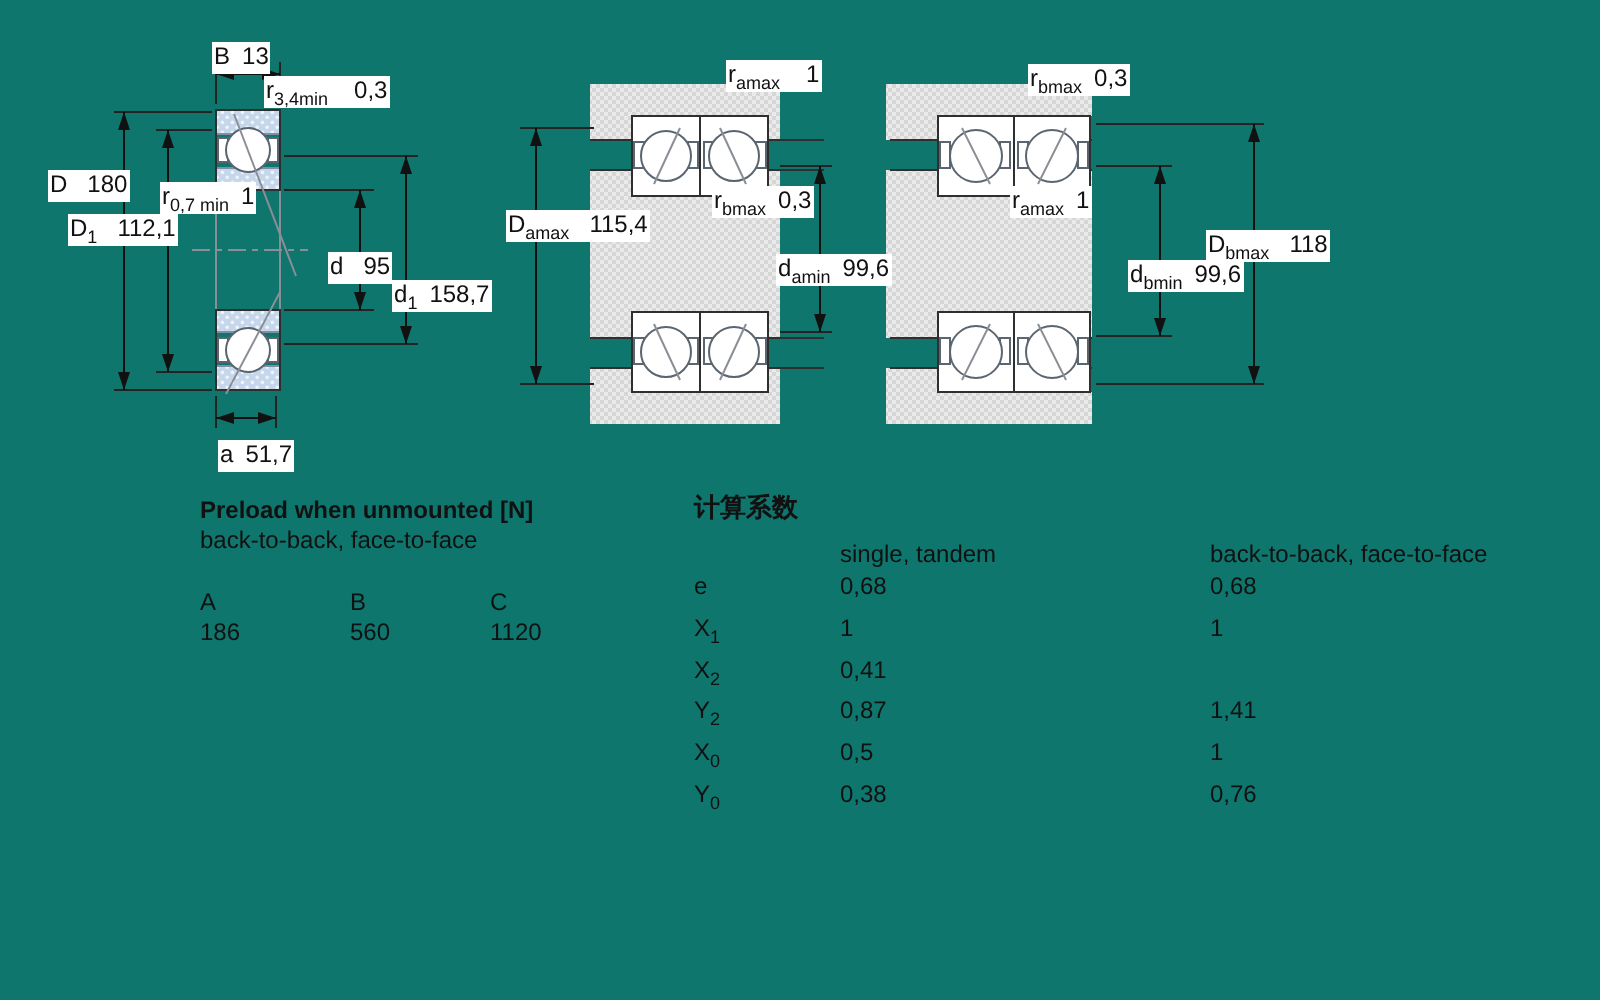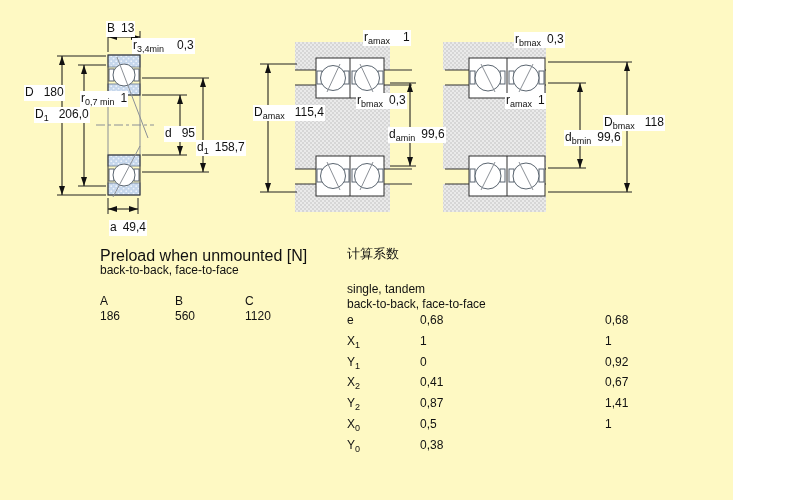--- a/index.html
+++ b/index.html
@@ -1,43 +1,43 @@
 <!DOCTYPE html>
 <html><head>
 <meta charset="utf-8">
 <style>
   html,body{margin:0;padding:0;background:#fff;}
-  .page{position:relative;width:733px;height:500px;background:#fef9c3;overflow:hidden;
+  .page{position:relative;width:800px;height:500px;background:#0f766e;overflow:hidden;
         font-family:"Liberation Sans","DejaVu Sans",sans-serif;color:#111;}
   svg.drawing{position:absolute;left:0;top:0;}
   
   .dim{position:absolute;font-size:12px;line-height:14px;white-space:nowrap;
        background:#fff;padding:0 1px;color:#111;}
   .dim sub{font-size:9px;line-height:1;}
   .dim .val{margin-left:10px;}
   .dim.gs .val{margin-left:6px;}
   .dim.gl .val{margin-left:13px;}
   
   .ext{stroke:#222;stroke-width:1;}
   .dl{stroke:#111;stroke-width:1;marker-start:url(#ah);marker-end:url(#ah);}
   .ol{stroke:#2f2f2f;stroke-width:1;fill:none;}
   .thin{stroke:#8a8f96;stroke-width:1;fill:none;}
   
   .preload{position:absolute;left:100px;top:248px;font-size:12px;}
-  .pt-title{font-weight:normal;font-size:16px;line-height:15px;}
+  .pt-title{font-weight:bold;font-size:12px;line-height:15px;}
   .pt-sub{font-size:12px;line-height:15px;}
   .pcols{display:flex;margin-top:16px;}
   .pcol{line-height:15px;}
   .pcol:nth-child(1){width:75px;}
   .pcol:nth-child(2){width:70px;}
   .pcol:nth-child(3){width:60px;}
   
   .factors{position:absolute;left:347px;top:246px;font-size:12px;}
-  .ft-title{font-weight:normal;font-size:13px;line-height:16px;}
-  .fhead{display:flex;margin-top:20px;line-height:15px;flex-direction:column;}
+  .ft-title{font-weight:bold;font-size:13px;line-height:16px;}
+  .fhead{display:flex;margin-top:8px;line-height:15px;}
   .frow{display:flex;line-height:16.4px;}
   .fl{width:73px;}
   .fv1{width:185px;}
   .fv2{flex:1;}
   .fl sub{font-size:9px;}
 </style>
 </head>
 <body>
 
 <div class="page">
@@ -209,25 +209,25 @@
         <line class="ext" x1="548" y1="62" x2="632" y2="62"></line>
         <line class="ext" x1="548" y1="192" x2="632" y2="192"></line>
         <line class="dl" x1="627" y1="62" x2="627" y2="192"></line>
       </g>
     </g>
   </svg>
 
   <div class="dim gs" style="left:106px;top:21px"><span>B</span><sub></sub><span class="val">13</span></div>
   <div class="dim gl" style="left:132px;top:38px"><span>r</span><sub>3,4min</sub><span class="val">0,3</span></div>
   <div class="dim" style="left:24px;top:85px"><span>D</span><sub></sub><span class="val">180</span></div>
-  <div class="dim" style="left:34px;top:107px"><span>D</span><sub>1</sub><span class="val">206,0</span></div>
+  <div class="dim" style="left:34px;top:107px"><span>D</span><sub>1</sub><span class="val">112,1</span></div>
   <div class="dim gs" style="left:80px;top:91px"><span>r</span><sub>0,7 min</sub><span class="val">1</span></div>
   <div class="dim" style="left:164px;top:126px"><span>d</span><sub></sub><span class="val">95</span></div>
   <div class="dim gs" style="left:196px;top:140px"><span>d</span><sub>1</sub><span class="val">158,7</span></div>
-  <div class="dim gs" style="left:109px;top:220px"><span>a</span><sub></sub><span class="val">49,4</span></div>
+  <div class="dim gs" style="left:109px;top:220px"><span>a</span><sub></sub><span class="val">51,7</span></div>
 
   <div class="dim gl" style="left:363px;top:30px"><span>r</span><sub>amax</sub><span class="val">1</span></div>
   <div class="dim" style="left:253px;top:105px"><span>D</span><sub>amax</sub><span class="val">115,4</span></div>
   <div class="dim gs" style="left:356px;top:93px"><span>r</span><sub>bmax</sub><span class="val">0,3</span></div>
   <div class="dim gs" style="left:388px;top:127px"><span>d</span><sub>amin</sub><span class="val">99,6</span></div>
 
   <div class="dim gs" style="left:514px;top:32px"><span>r</span><sub>bmax</sub><span class="val">0,3</span></div>
   <div class="dim gs" style="left:505px;top:93px"><span>r</span><sub>amax</sub><span class="val">1</span></div>
   <div class="dim" style="left:603px;top:115px"><span>D</span><sub>bmax</sub><span class="val">118</span></div>
   <div class="dim gs" style="left:564px;top:130px"><span>d</span><sub>bmin</sub><span class="val">99,6</span></div>
@@ -262,38 +262,33 @@
       <div class="fl"><span>e</span><sub></sub></div>
       <div class="fv1">0,68</div>
       <div class="fv2">0,68</div>
     </div>
     <div class="frow">
       <div class="fl"><span>X</span><sub>1</sub></div>
       <div class="fv1">1</div>
       <div class="fv2">1</div>
     </div>
     <div class="frow">
-      <div class="fl"><span>Y</span><sub>1</sub></div>
-      <div class="fv1">0</div>
-      <div class="fv2">0,92</div>
-    </div>
-    <div class="frow">
       <div class="fl"><span>X</span><sub>2</sub></div>
       <div class="fv1">0,41</div>
-      <div class="fv2">0,67</div>
     </div>
     <div class="frow">
       <div class="fl"><span>Y</span><sub>2</sub></div>
       <div class="fv1">0,87</div>
       <div class="fv2">1,41</div>
     </div>
     <div class="frow">
       <div class="fl"><span>X</span><sub>0</sub></div>
       <div class="fv1">0,5</div>
       <div class="fv2">1</div>
     </div>
     <div class="frow">
       <div class="fl"><span>Y</span><sub>0</sub></div>
       <div class="fv1">0,38</div>
+      <div class="fv2">0,76</div>
     </div>
   </div>
 
 </div>
 
 </body></html>

